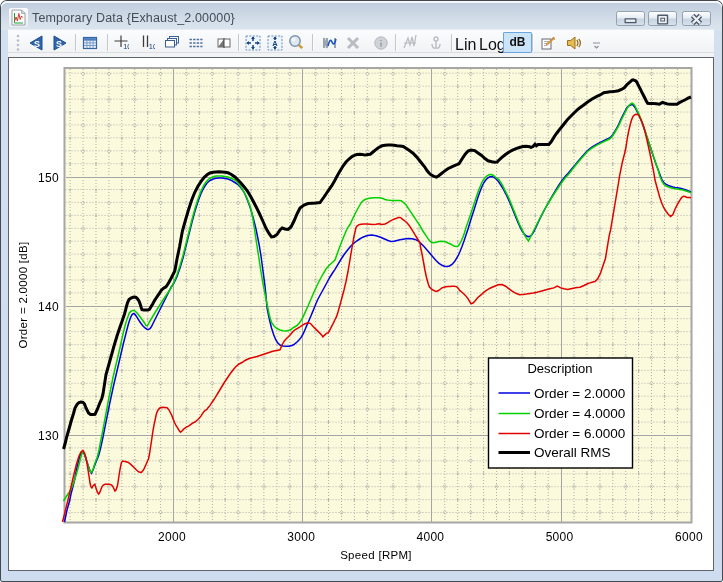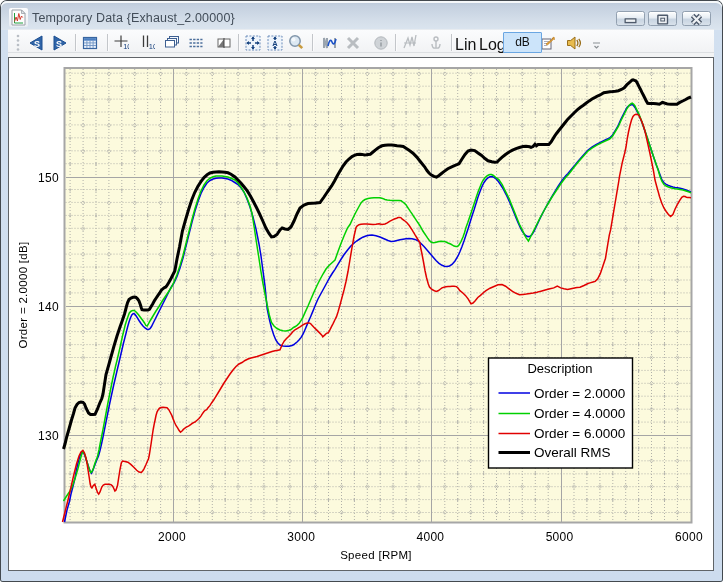--- a/index.html
+++ b/index.html
@@ -15,22 +15,22 @@
         background:linear-gradient(#d2e0f0,#cddcee); border-radius:0 0 2px 2px; }
   #client { position:absolute; left:8px; top:57px; width:706px; height:514px; background:#fff; border:1.5px solid #606468; }
   #toolbar { position:absolute; left:8px; top:29px; width:706px; height:29px;
         background:linear-gradient(#fbfcfd,#f2f3f5 75%,#eef0f1); border-top:1px solid #e8ecf0;
         box-shadow:inset 0 -5px 0 #f2f3f4, inset 0 -6px 0 #dcdfe2; }
   .wbtn { position:absolute; top:10px; width:29px; height:15px; border:1px solid #92a0b0; border-radius:2.5px;
         background:linear-gradient(#fdfefe,#e8eef4 42%,#c9d5e2 58%,#d8e1ea); box-shadow:inset 0 1px 0 rgba(255,255,255,.9); }
   .sep { position:absolute; top:4px; height:17px; width:2px;
         background:linear-gradient(90deg,#c3c6ca 1px,#fbfbfc 1px); }
   .tbtxt { position:absolute; top:6px; font-size:16px; color:#111; }
-  #dbbtn { position:absolute; left:495px; top:2px; width:39px; height:21px; background:#cce4fa; border:1px solid #6aa6e2; border-radius:1px;
-        text-align:center; font-size:12px; color:#111; line-height:19px; }
+  #dbbtn { position:absolute; left:495px; top:2px; width:29px; height:21px; background:#cce4fa; border:1px solid #6aa6e2; border-radius:1px;
+        text-align:center; font-size:12px; color:#111; line-height:19px;font-weight:bold; }
 </style></head>
 <body>
 <div id="win">
   <div id="titlebar">
     <div style="position:absolute;left:8px;top:7px;width:19px;height:19px;background:linear-gradient(#fdfdfe,#e9eef3);border-radius:2px"></div>
     <svg style="position:absolute;left:10px;top:8px" width="15" height="17" viewBox="0 0 15 17">
       <path d="M1 1 h9.5 l3.5 3.5 v11.5 h-13 z" fill="#fdfdfd" stroke="#9aa0a6" stroke-width="1"></path>
       <path d="M10.5 1 l3.5 3.5 h-3.5 z" fill="#e3e8ec" stroke="#9aa0a6" stroke-width="0.8"></path>
       <path d="M3.5 4 v10 h8.5" fill="none" stroke="#1fa03e" stroke-width="1"></path>
       <path d="M3.5 12.5 l1.6-4.5 1.3 4 1.4-7.5 1.4 6 1.3-3.5 1.2 1.5" fill="none" stroke="#d43a2e" stroke-width="1"></path>

